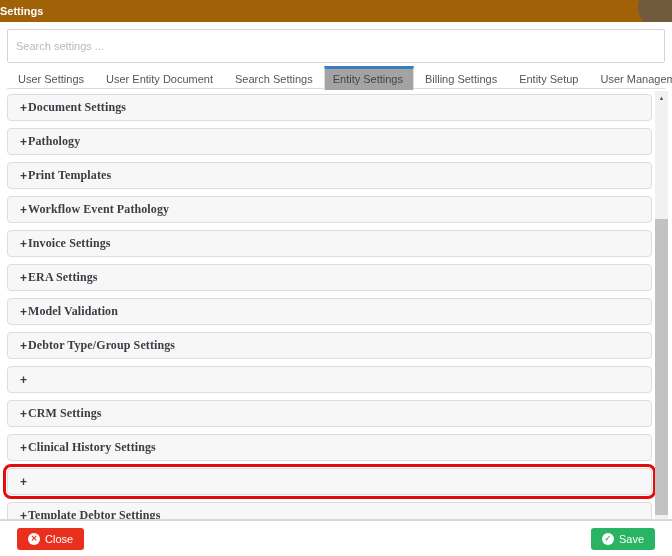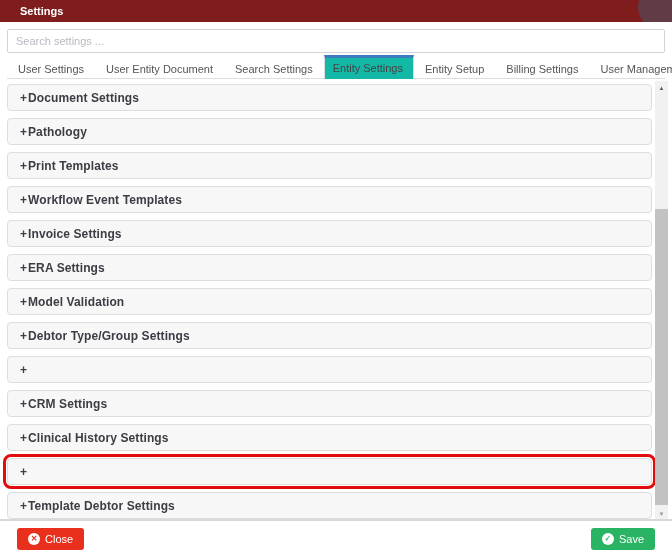--- a/index.html
+++ b/index.html
@@ -8,74 +8,73 @@
     font-family: "Liberation Sans", sans-serif;
     background: #ffffff;
     overflow: hidden;
   }
   .modal { width: 672px; height: 556px; display: flex; flex-direction: column; background: #fff; }
 
   
   .header {
     position: relative;
     height: 22px;
-    background: #7f1d1d;
+    background: #a16207;
     color: #fff;
     font-size: 11px;
     font-weight: bold;
     line-height: 22px;
-    padding-left: 20px;
     overflow: hidden;
     flex: 0 0 auto;
   }
   .corner-circle {
     position: absolute;
     top: -16px; right: -12px;
     width: 46px; height: 46px;
     border-radius: 50%;
     background: rgba(72, 86, 106, 0.55);
   }
 
   
   .search-row { padding: 7px 7px 3px 7px; flex: 0 0 auto; }
   .search-row input {
     width: 100%;
-    height: 24px;
+    height: 34px;
     border: 1px solid #d3d3da;
     border-radius: 2px;
     font-family: "Liberation Sans", sans-serif;
     font-size: 11px;
     padding: 0 8px;
     color: #444;
     outline: none;
   }
   .search-row input::placeholder { color: #b9b9c2; }
 
   
   .tabbar {
     margin: 0 7px;
     display: flex;
-    align-items: center;
+    align-items: flex-start;
     border-bottom: 1px solid #ddd;
     height: 23px;
     flex: 0 0 auto;
   }
   .tab {
     font-size: 11px;
     color: #555;
     padding: 4px 10px 5px 10px;
     cursor: pointer;
     white-space: nowrap;
     border-top: 3px solid transparent;
     border-left: 1px solid transparent;
     border-right: 1px solid transparent;
     margin-bottom: -1px;
   }
   .tab.active {
-    background: #14b8a6;
+    background: #a3a3a3;
     border-top: 3px solid #3d7dbf;
     border-left: 1px solid #ddd;
     border-right: 1px solid #ddd;
     border-bottom: 1px solid #fff;
     color: #444;
     padding-left: 8px;
   }
 
   
   .content {
@@ -91,21 +90,21 @@
     border: 1px solid #ddd;
     border-radius: 4px;
     display: flex;
     align-items: center;
     padding-left: 12px;
     font-size: 12px;
     color: #3c3c44;
     cursor: pointer;
   }
   .panel .plus { font-weight: bold; margin-right: 1px; }
-  .panel .plabel { font-weight: 600; letter-spacing: 0.1px; }
+  .panel .plabel { font-weight: 600; letter-spacing: 0.1px; font-family: Liberation Serif, serif; }
   .panel.highlight {
     outline: 3px solid #e30b0b;
     outline-offset: 1px;
   }
 
   
   .scrollbar {
     position: absolute;
     top: 2px; right: 4px;
     width: 13px;
@@ -180,42 +179,42 @@
 
   <div class="search-row">
     <input type="text" placeholder="Search settings ..." style="">
   </div>
 
   <div class="tabbar" id="tabbar">
       <div class="tab">User Settings</div>
       <div class="tab">User Entity Document</div>
       <div class="tab">Search Settings</div>
       <div class="tab active">Entity Settings</div>
+      <div class="tab">Billing Settings</div>
       <div class="tab">Entity Setup</div>
-      <div class="tab">Billing Settings</div>
       <div class="tab">User Management</div>
     </div>
 
   <div class="content">
     <div id="panels">
         <div class="panel">
           <span class="plus">+</span>
           <span class="plabel">Document Settings</span>
         </div>
         <div class="panel">
           <span class="plus">+</span>
           <span class="plabel">Pathology</span>
         </div>
         <div class="panel">
           <span class="plus">+</span>
           <span class="plabel">Print Templates</span>
         </div>
         <div class="panel">
           <span class="plus">+</span>
-          <span class="plabel">Workflow Event Templates</span>
+          <span class="plabel">Workflow Event Pathology</span>
         </div>
         <div class="panel">
           <span class="plus">+</span>
           <span class="plabel">Invoice Settings</span>
         </div>
         <div class="panel">
           <span class="plus">+</span>
           <span class="plabel">ERA Settings</span>
         </div>
         <div class="panel">

